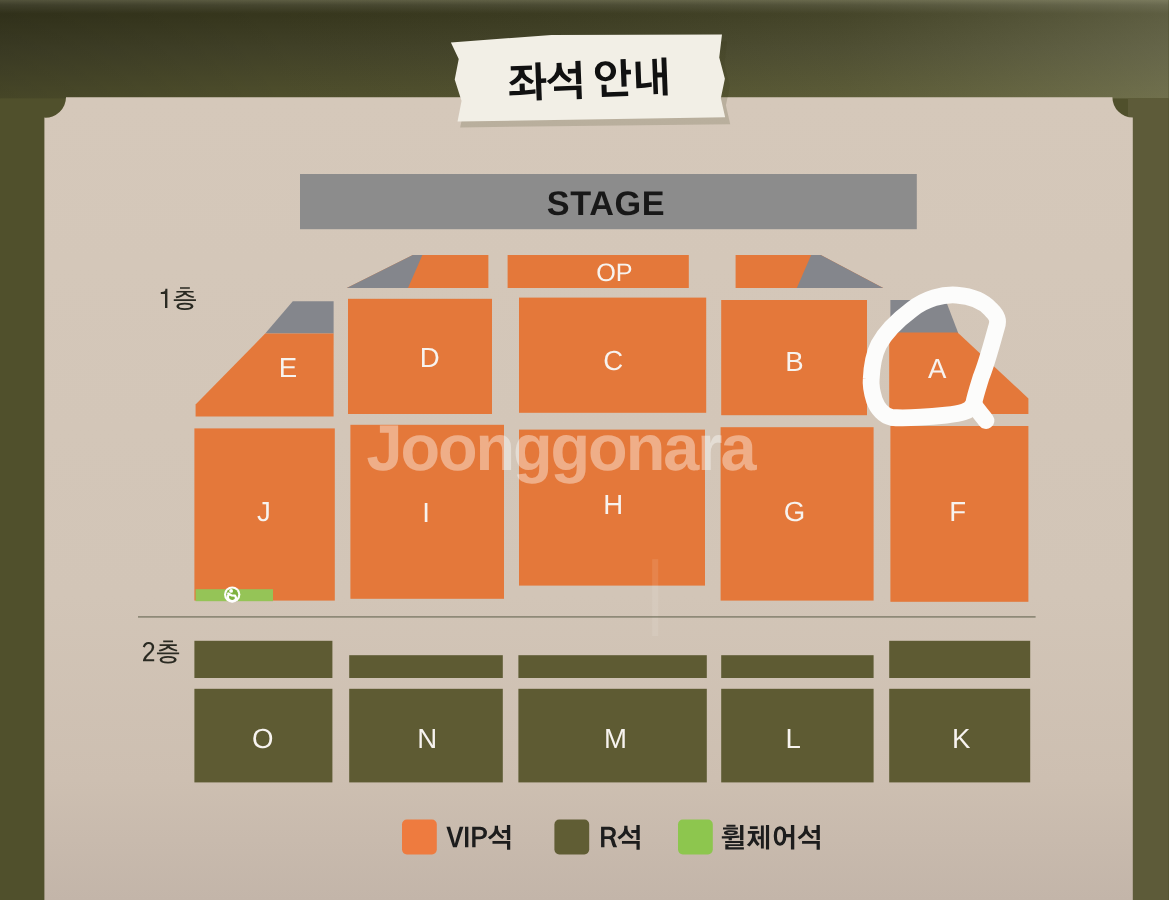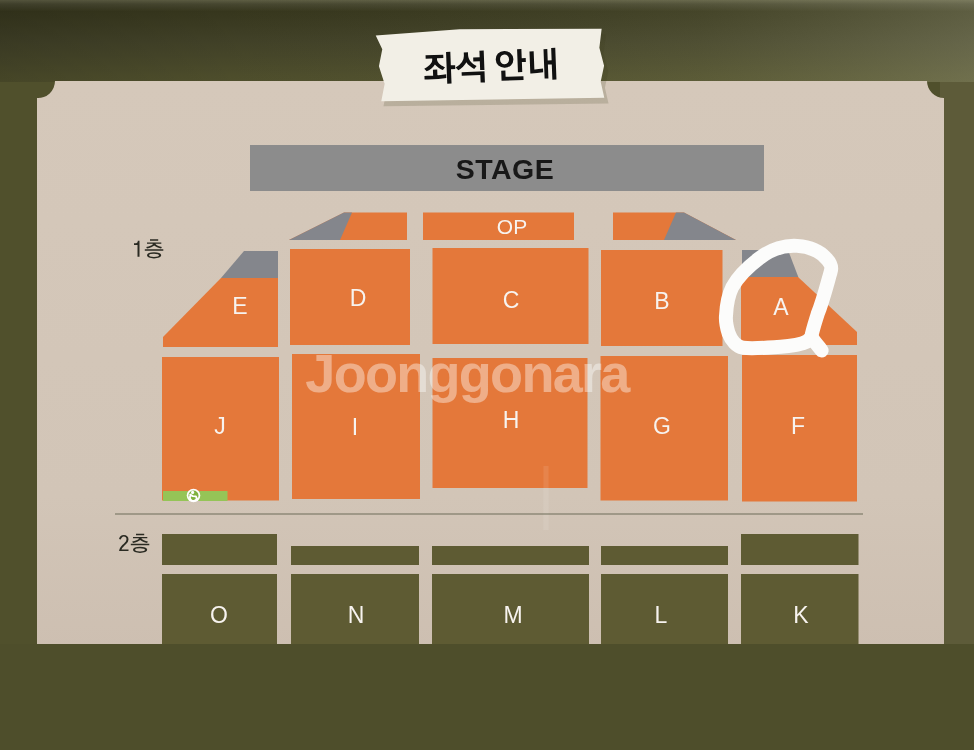--- a/index.html
+++ b/index.html
@@ -1,14 +1,14 @@
 <!DOCTYPE html>
 <html><head><meta charset="utf-8"><style>
 html,body{margin:0;padding:0;background:#4e4e2b;}
-#wrap{position:relative;width:974px;height:644px;overflow:hidden;font-family:"Liberation Sans",sans-serif;}
+#wrap{position:relative;width:974px;height:750px;overflow:hidden;font-family:"Liberation Sans",sans-serif;}
 </style></head><body>
 <div id="wrap">
 <svg width="974" height="750" viewBox="0 0 974 750">
 <defs>
 <linearGradient id="topband" x1="0" y1="0" x2="0" y2="1">
  <stop offset="0" stop-color="#636347"></stop>
  <stop offset="0.05" stop-color="#4b4b33"></stop>
  <stop offset="0.14" stop-color="#3a3a1f"></stop>
  <stop offset="0.5" stop-color="#45452a"></stop>
  <stop offset="1" stop-color="#54542f"></stop>

